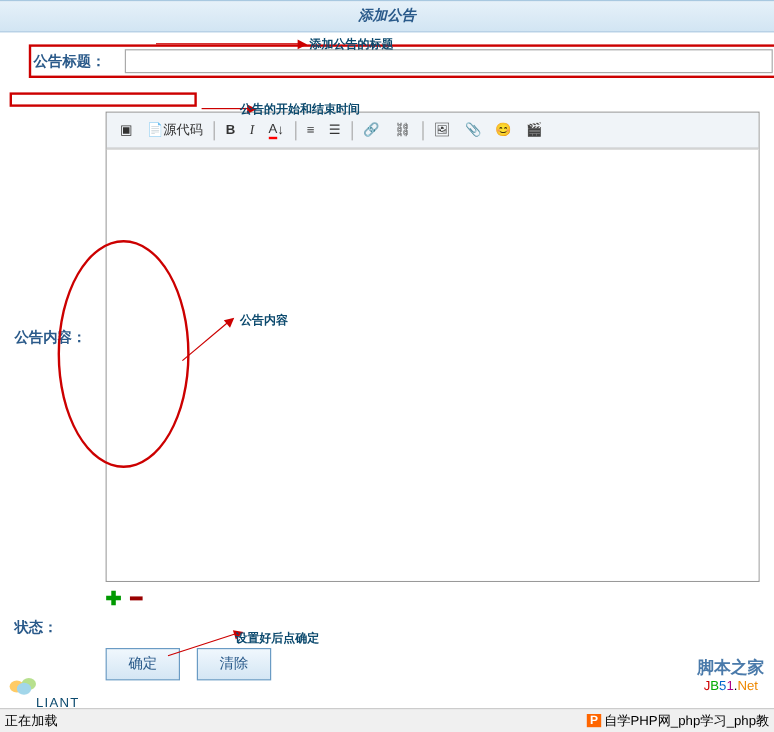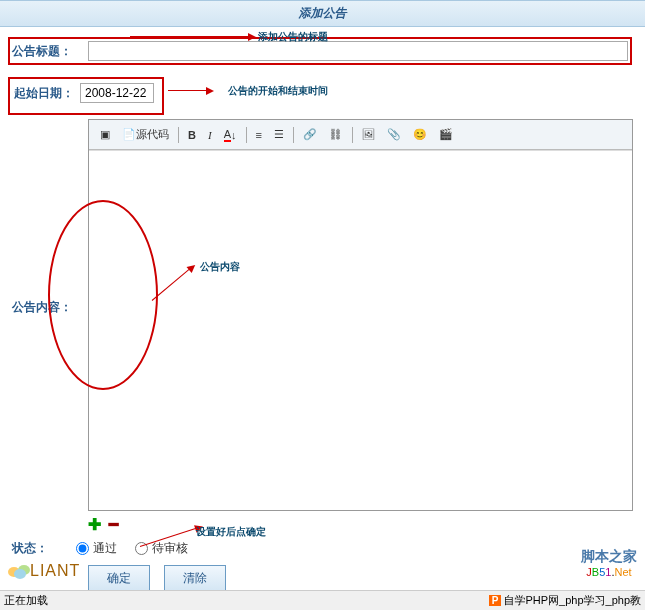--- a/index.html
+++ b/index.html
@@ -1,18 +1,18 @@
 <!DOCTYPE html>
 <html><head>
 <meta charset="utf-8">
 <style>
 * { box-sizing: border-box; margin: 0; padding: 0; }
 body { font-family: SimSun, Arial, sans-serif; font-size: 12px; width: 645px; height: 610px; background: #fff; position: relative; }
 .header { background: linear-gradient(#e6f1f9, #d2e5f3); text-align: center; padding: 4px 0; color: #2a5a8a; font-weight: bold; border-top: 1px solid #a8c8e0; border-bottom: 1px solid #a8c8e0; font-style: italic; }
-.form-row { display: flex; align-items: center; padding: 4px 8px; }
+.form-row { display: flex; align-items: center; padding: 4px 24px; }
 .label { color: #2a5a8a; font-weight: bold; width: 76px; }
 .label-content { color: #2a5a8a; font-weight: bold; width: 76px; padding-left: 12px; }
 input[type="text"] { border: 1px solid #aaa; padding: 2px 4px; font-size: 12px; height: 20px; }
 .title-input { width: 540px; }
 .date-input { width: 74px; }
 .red-box { border: 2px solid #c00; padding: 2px; }
 .annotation { color: #0c4a6e; font-weight: bold; position: absolute; font-size: 10px; }
 .arrow { position: absolute; border-top: 1px solid #c00; }
 .arrow::after { content: ''; position: absolute; right: -6px; top: -4px; border-left: 8px solid #c00; border-top: 4px solid transparent; border-bottom: 4px solid transparent; }
 .arrow-sw { position: absolute; border-top: 1px solid #c00; transform-origin: left center; }
@@ -32,41 +32,37 @@
 .btn { border: 1px solid #6a9bc4; background: linear-gradient(#f0f7fd, #d4e6f4); padding: 4px 18px; font-size: 12px; color: #2a5a8a; cursor: pointer; }
 .ellipse { position: absolute; border: 2px solid #c00; border-radius: 50%; pointer-events: none; }
 .logo { position: absolute; right: 8px; bottom: 32px; text-align: center; font-size: 14px; }
 .logo-top { color: #4a7aaa; font-weight: bold; }
 .logo-bot { font-size: 11px; }
 .logo-bot .j { color: #c00; } .logo-bot .b { color: #0a0; } .logo-bot .n5 { color: #06c; } .logo-bot .n1 { color: #a08; } .logo-bot .nn { color: #e80; }
 .footer { position: absolute; bottom: 0; left: 0; right: 0; background: #f0f0f0; border-top: 1px solid #ccc; font-size: 11px; padding: 2px 4px; display: flex; justify-content: space-between; }
 .footer-right { display: flex; align-items: center; gap: 2px; }
 .p-badge { background: #f60; color: #fff; font-weight: bold; padding: 0 3px; font-size: 10px; }
 .corner-deco { position: absolute; bottom: 30px; left: 6px; width: 30px; height: 18px; opacity: 0.6; }
-.watermark { position: absolute; bottom: 30px; left: 30px; color: #a16207; font-size: 16px; letter-spacing: 1px; }
+.watermark { position: absolute; bottom: 18px; left: 30px; color: #0c4a6e; font-size: 11px; letter-spacing: 1px; }
 </style>
 </head>
 <body>
 
 <div class="header">
   <span>添加公告</span>
 </div>
 
 <div class="form-row" style="margin-top:6px">
   <span class="red-box" style="display:flex;align-items:center">
     <span class="label">公告标题：</span>
     <input type="text" class="title-input" style="">
   </span>
 </div>
 
 <div class="red-box" style="width:156px;margin:8px 0 0 8px;padding:4px">
-  <div style="display:flex;align-items:center;margin-bottom:6px">
-    <span class="label" style="width:66px">起始日期：</span>
-    <input type="text" class="date-input" value="2008-12-22" style="">
-  </div>
 </div>
 
 <div style="position:relative">
   <div class="label-content" style="position:absolute;top:180px">公告内容：</div>
   <div class="editor-wrap">
     <div class="toolbar">
       <span class="tb-btn">▣</span>
       <span class="tb-btn">📄 <span>源代码</span></span>
       <span class="tb-sep"></span>
       <span class="tb-btn" style="font-weight:bold">B</span>
@@ -88,42 +84,32 @@
   </div>
 </div>
 
 <div class="add-remove">
   <span class="plus">✚</span>
   <span class="minus">━</span>
 </div>
 
 <div class="status-row">
   <span class="label" style="width:56px">状态：</span>
-  <div class="radio-group">
-    <label>
-        <input type="radio" name="st" checked="" style="">
-        <span>通过</span>
-      </label>
-    <label>
-        <input type="radio" name="st" style="">
-        <span>待审核</span>
-      </label>
-  </div>
 </div>
 
 <div class="btn-row">
   <button class="btn">确定</button>
   <button class="btn">清除</button>
 </div>
 
 <div class="arrow" style="left:130px;top:36px;width:120px"></div>
 <div class="annotation" style="left:258px;top:30px">添加公告的标题</div>
 
 <div class="arrow" style="left:168px;top:90px;width:40px"></div>
-<div class="annotation" style="left:228px;top:84px">公告的开始和结束时间</div>
+<div class="annotation" style="left:200px;top:84px">公告的开始和结束时间</div>
 
 <div class="ellipse" style="left:48px;top:200px;width:110px;height:190px"></div>
 <div class="arrow-sw" style="left:152px;top:300px;width:50px;transform:rotate(-40deg)"></div>
 <div class="annotation" style="left:200px;top:260px">公告内容</div>
 
 <div class="arrow-sw" style="left:140px;top:546px;width:60px;transform:rotate(-18deg)"></div>
 <div class="annotation" style="left:196px;top:525px">设置好后点确定</div>
 
 <div class="logo">
   <div class="logo-top">脚本之家</div>

